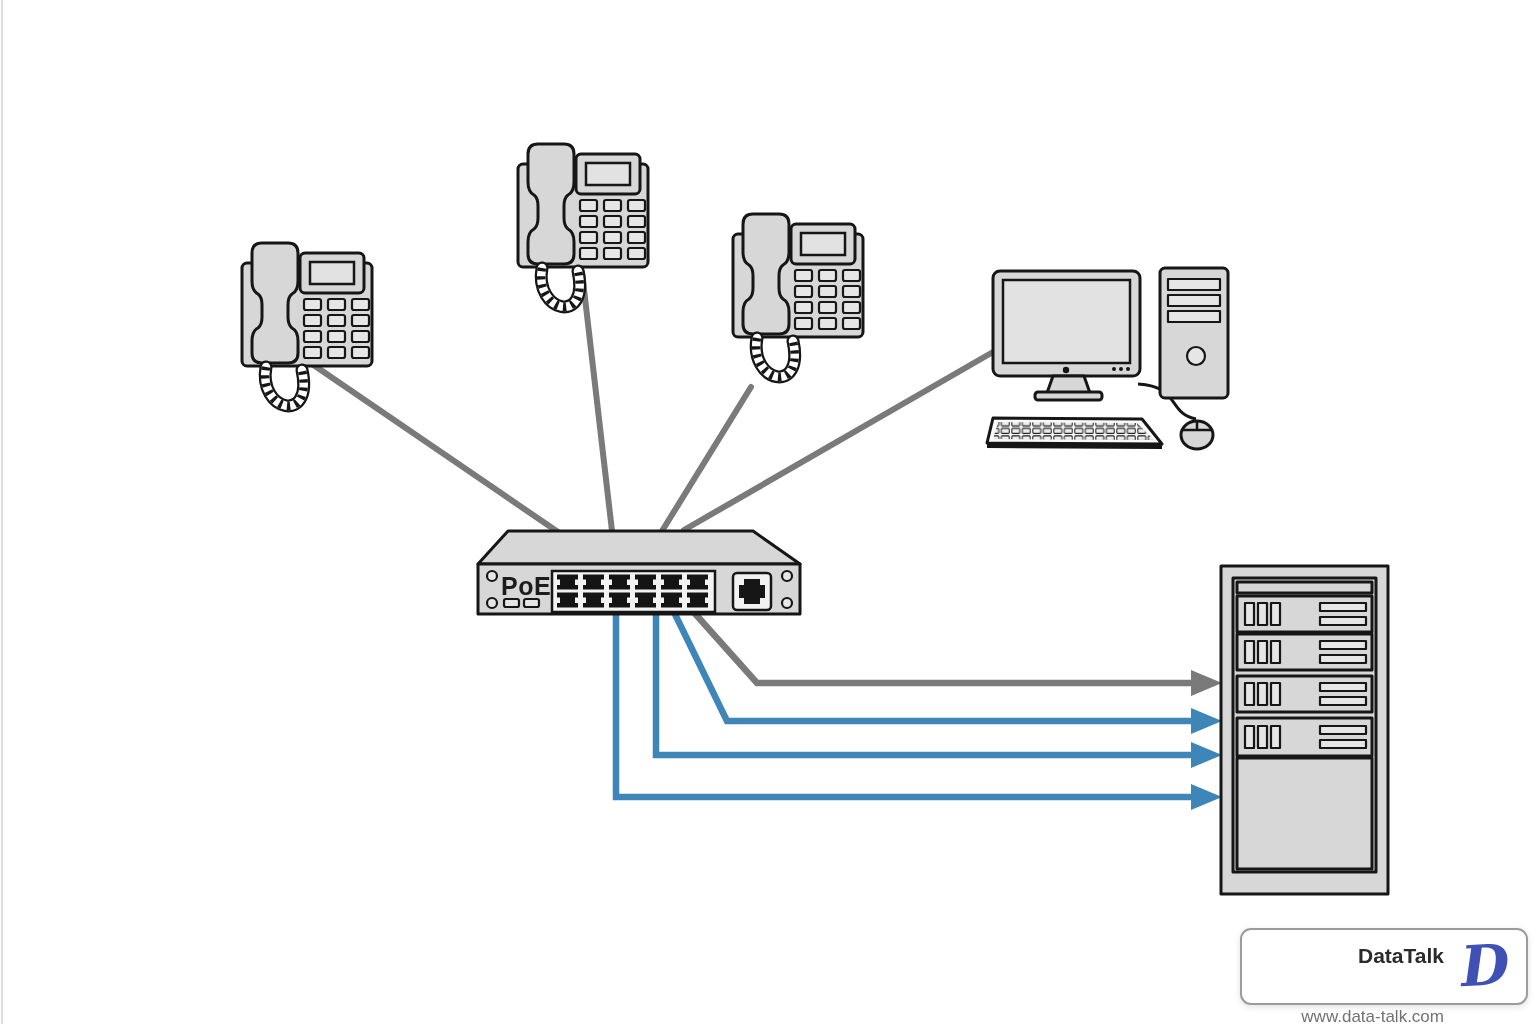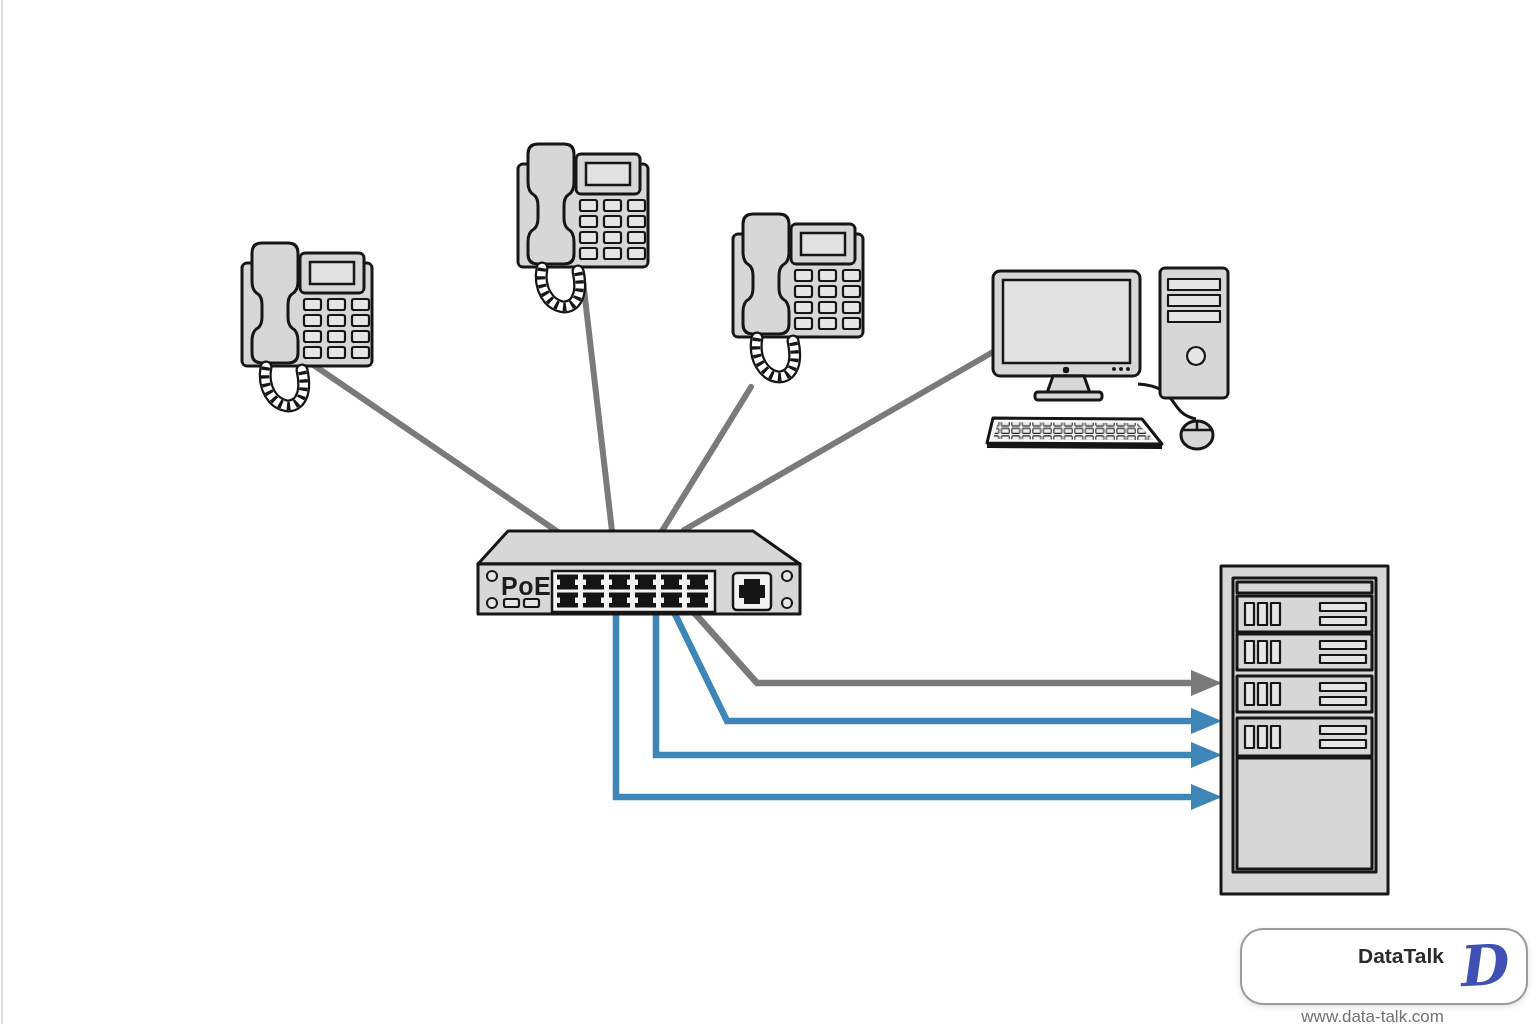--- a/index.html
+++ b/index.html
@@ -37,21 +37,21 @@
   .cord-c{fill:none;stroke:var(--ink,#161616);stroke-width:8.5;stroke-dasharray:3.2 5;}
 
   .poe-label{
     font-family:"Liberation Sans",sans-serif;font-size:25px;font-weight:600;
     fill:#1c1c1c;letter-spacing:.5px;
   }
 
   
   .badge{
     position:absolute;left:1240px;top:928px;width:288px;height:77px;
-    background:#fff;border:2px solid #9c9c9c;border-radius:23px;
+    background:#fff;border:2px solid #9c9c9c;border-radius:11px;
     box-shadow:0 2px 6px rgba(0,0,0,.12);box-sizing:border-box;
   }
   .badge-text{position:absolute;right:82px;top:12px;width:190px;text-align:right;}
   .badge-name{font-size:21px;font-weight:bold;color:#2b2b2b;line-height:28px;}
   .badge-url{font-size:17px;color:#737373;line-height:26px;margin-top:34px;}
   .badge-logo{
     position:absolute;right:16px;top:2px;
     font-family:"DejaVu Serif",serif;font-style:italic;font-weight:bold;
     font-size:56px;color:var(--logo-blue,#3f51b5);transform:rotate(-3deg);
   }

